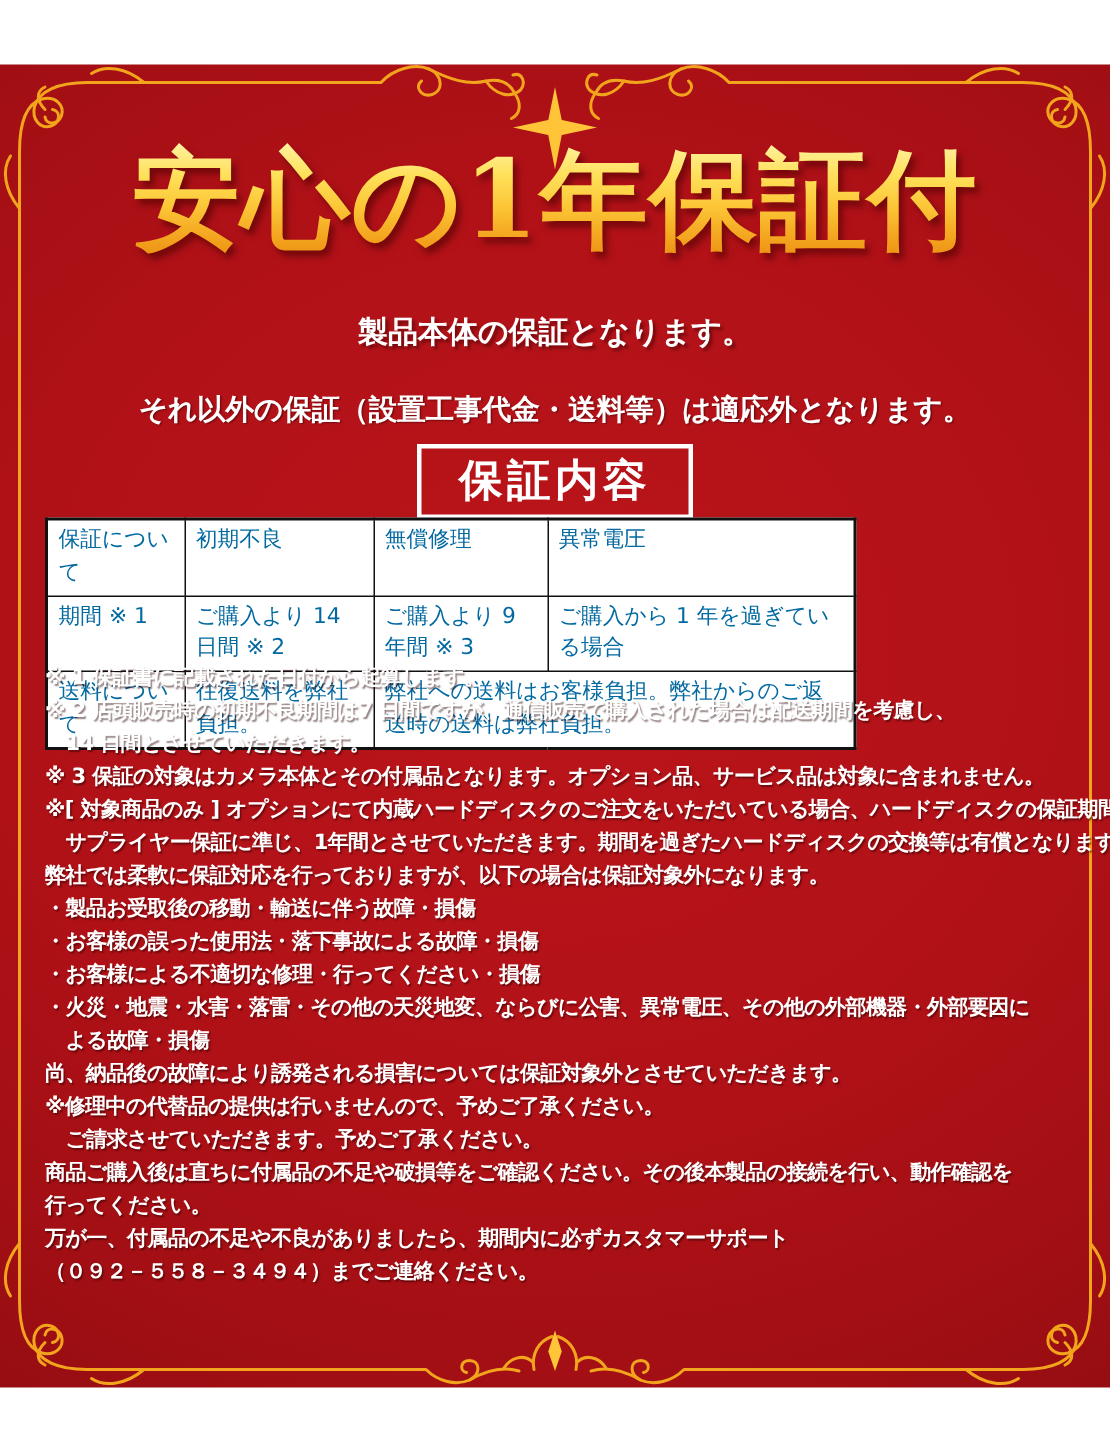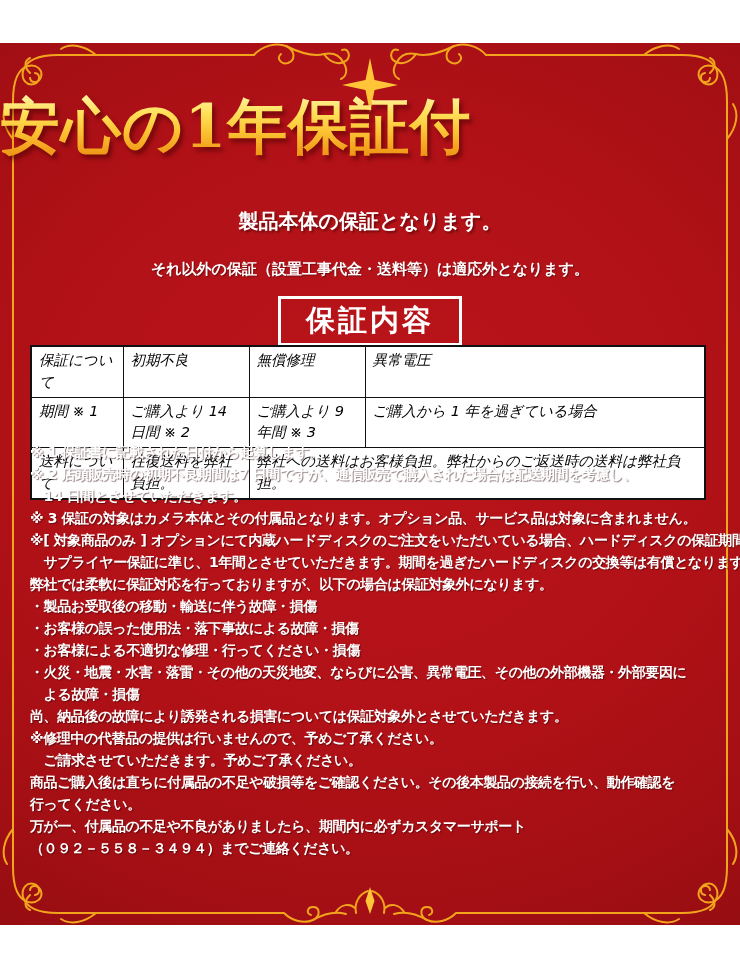--- a/index.html
+++ b/index.html
@@ -10,58 +10,58 @@
   }
   .panel{
     position:absolute;left:0;top:43px;width:740px;height:882px;
     background:radial-gradient(115% 85% at 50% 44%,
       #bb151b 0%, #b01117 42%, #a30f14 64%, #930d11 82%, #800a0d 100%);
     overflow:hidden;
   }
   .frame{position:absolute;left:0;top:0;width:740px;height:882px;display:block;}
   .title{
     position:absolute;top:50px;left:0;width:100%;margin:0;
-    text-align:left;
+    text-align:center;
     font-family:"DejaVu Serif","Liberation Serif",serif;
-    font-weight:bold;font-size:60px;line-height:1.12;letter-spacing:1px;
+    font-weight:bold;font-size:72px;line-height:1.12;letter-spacing:1px;
     color:#f7b62a;
     filter:drop-shadow(3px 4px 2px rgba(70,0,0,0.55));
     white-space:nowrap;
   }
   @supports ((-webkit-background-clip:text) or (background-clip:text)){
     .title{
       background:linear-gradient(180deg,#fff3a6 0%,#ffe059 30%,#fcc637 55%,#f4a51f 80%,#ea8d12 100%);
       -webkit-background-clip:text;background-clip:text;color:transparent;
     }
   }
   .subtitle{
     position:absolute;top:165px;left:0;width:100%;text-align:center;
     font-family:"DejaVu Serif","Liberation Serif",serif;
     font-weight:bold;font-size:20px;color:#ffffff;
     text-shadow:2px 2px 2px rgba(40,0,0,0.45);
     white-space:nowrap;
   }
   .subnote{
     position:absolute;top:217px;left:0;width:100%;text-align:center;
     font-family:"DejaVu Serif","Liberation Serif",serif;
-    font-weight:bold;font-size:15px;color:#ffffff;
+    font-weight:bold;font-size:19px;color:#ffffff;
     text-shadow:1px 1px 1px rgba(40,0,0,0.45);
     white-space:nowrap;
   }
   .heading-box{
     position:absolute;top:253px;left:50%;transform:translateX(-50%);
     border:3px solid #ffffff;padding:2px 25px;
     font-size:29px;font-weight:bold;color:#ffffff;letter-spacing:3px;
     white-space:nowrap;background:transparent;
   }
   .wtable{
-    position:absolute;top:302px;left:30px;width:676px;
+    position:absolute;top:302px;left:30px;width:541px;
     border-collapse:collapse;background:#ffffff;table-layout:fixed;
     border:2px solid #111111;
-    font-size:14.5px;line-height:1.5;color:#000000;font-style:italic;
+    font-size:14.5px;line-height:1.5;color:#0369a1;
   }
   .wtable td{
     border:1.5px solid #111111;padding:3px 7px;vertical-align:top;
     overflow:hidden;
   }
   .notes{
     position:absolute;top:398px;left:30px;right:10px;
     font-size:14px;line-height:22px;font-weight:bold;color:#ffffff;
     letter-spacing:-0.4px;
     text-shadow:1px 1px 1px rgba(40,0,0,0.5);

